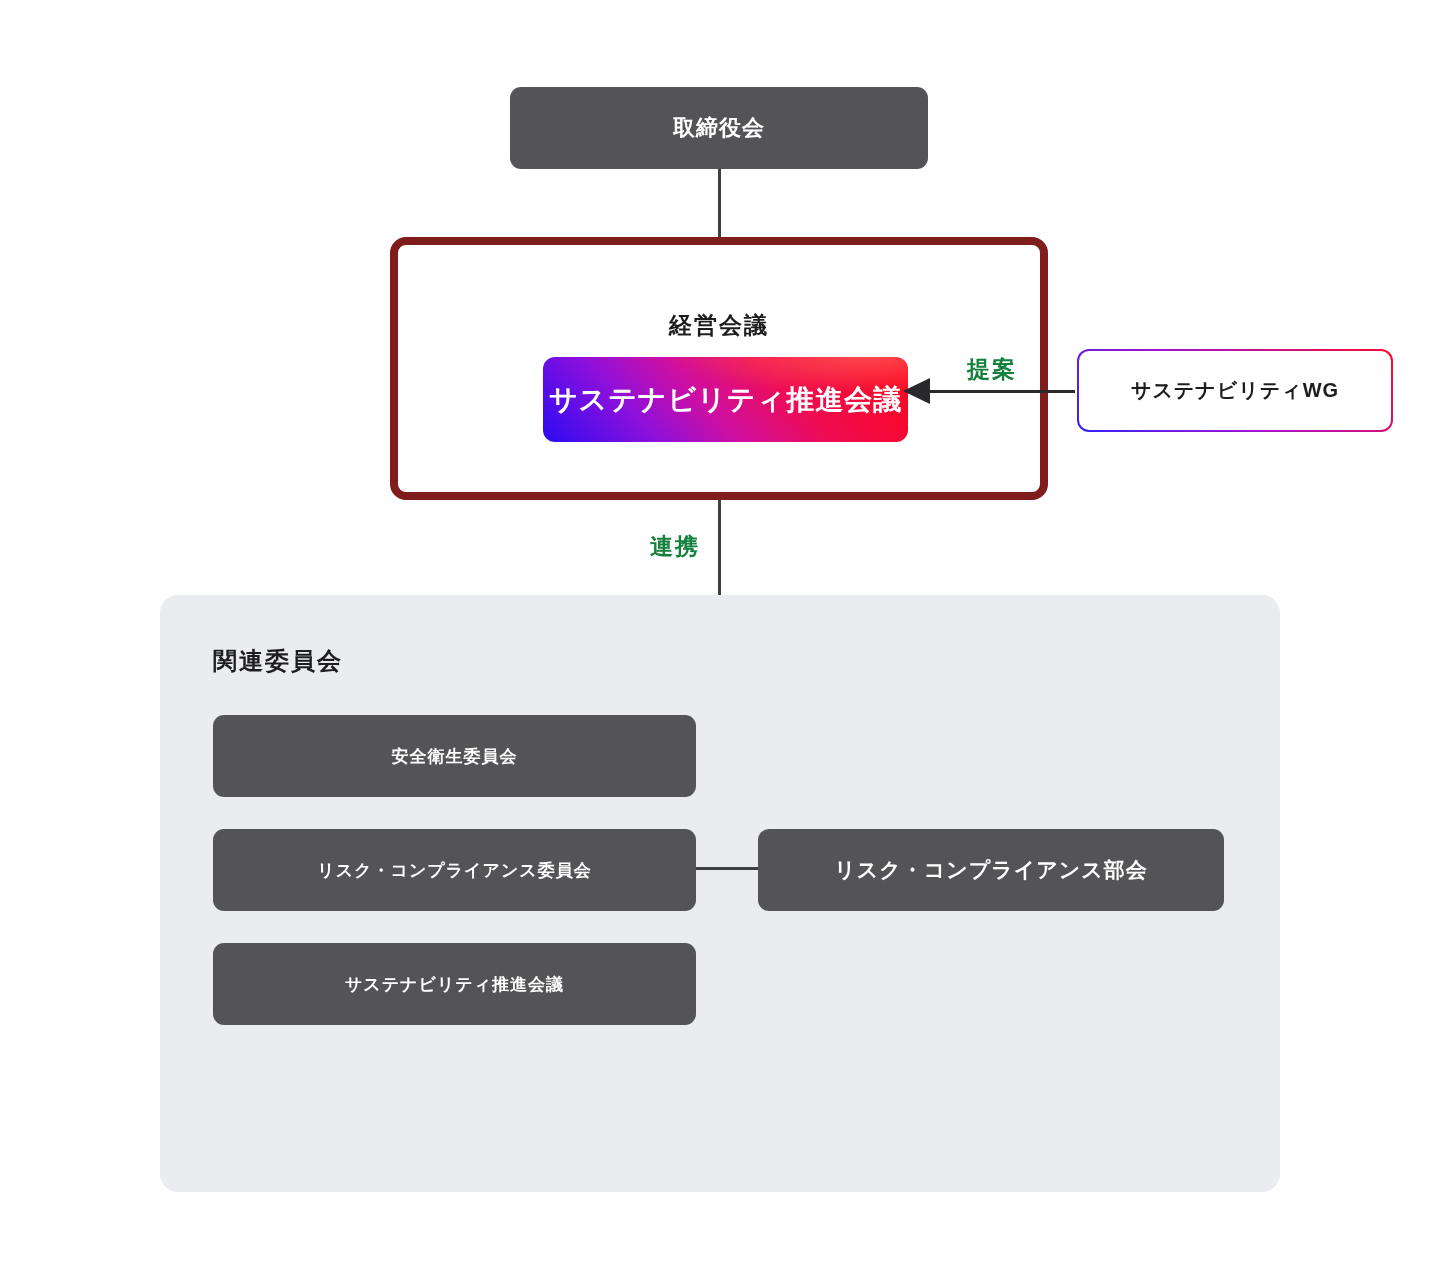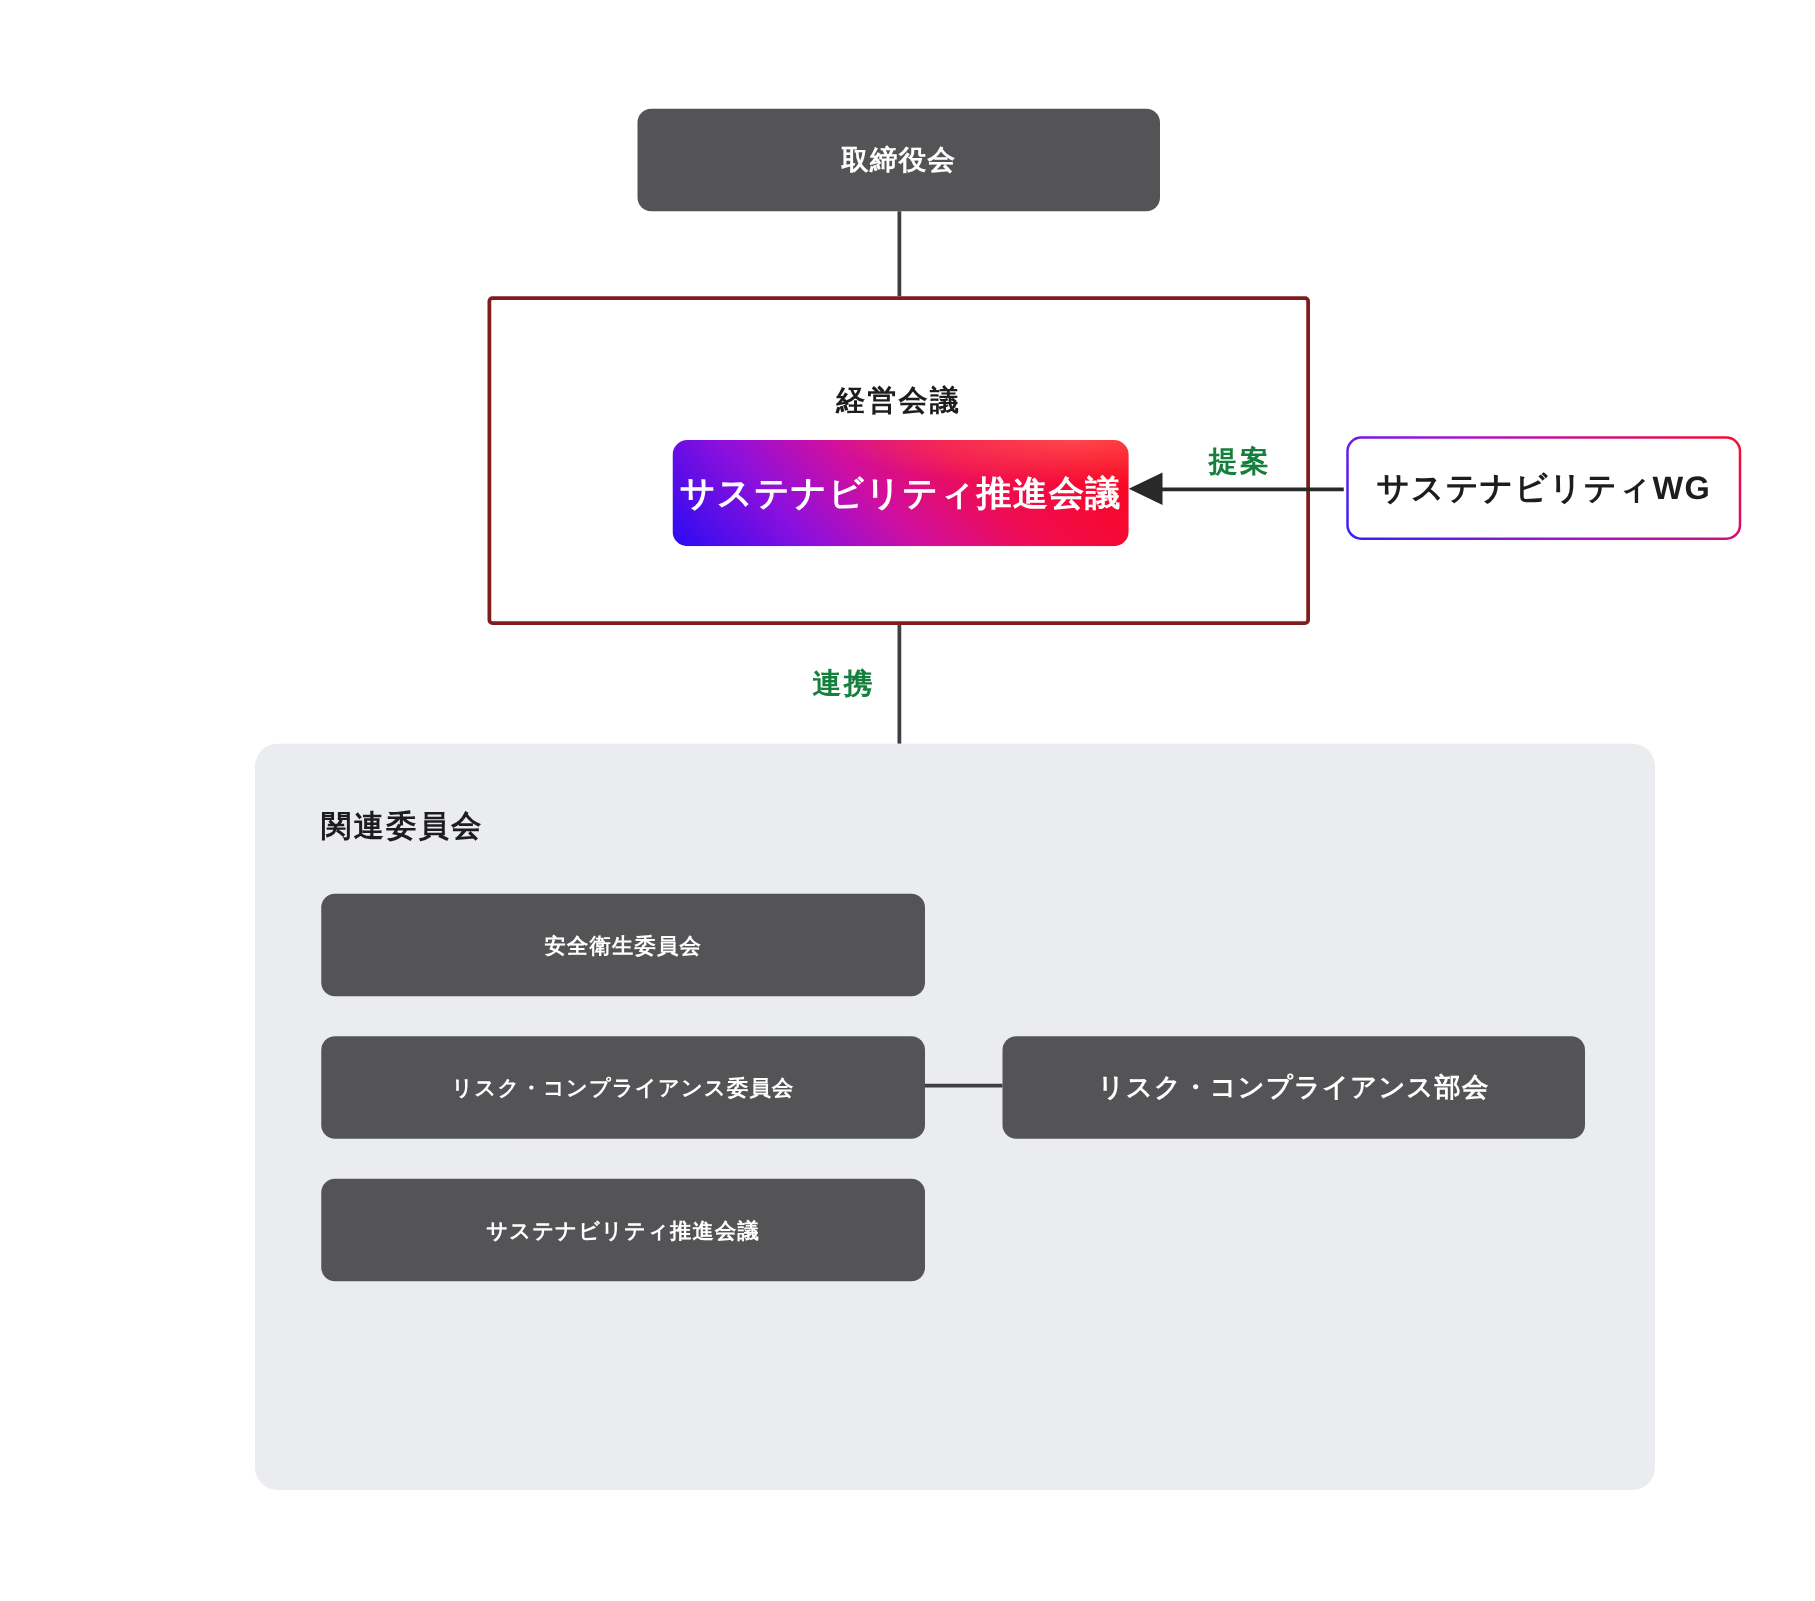--- a/index.html
+++ b/index.html
@@ -29,22 +29,22 @@
   }
   .vline, .hline {
     position: absolute;
     background: #3f3f41;
   }
   .mgmt-box {
     position: absolute;
     left: 390px; top: 237px;
     width: 658px; height: 263px;
     background: #ffffff;
-    border: 3px solid #7f1d1d;
-    border-radius: 4px;
+    border: 8px solid #7f1d1d;
+    border-radius: 16px;
     box-sizing: border-box;
   }
   .mgmt-title {
     position: absolute;
     left: 0; right: 0; top: 65px;
     text-align: center;
     font-weight: bold;
     font-size: 23px;
     color: #1d1d1f;
     letter-spacing: 2px;
@@ -98,31 +98,30 @@
     background: linear-gradient(40deg, #3222f7 0%, #a713cf 45%, #f60d2e 100%);
   }
   .wg-inner {
     width: 100%; height: 100%;
     background: #ffffff;
     border-radius: 10px;
     display: flex;
     align-items: center;
     justify-content: center;
     font-weight: bold;
-    font-size: 26px;
+    font-size: 20px;
     color: #1d1d1f;
     letter-spacing: 1px;
   }
   .panel {
     position: absolute;
     left: 160px; top: 595px;
     width: 1120px; height: 597px;
     background: #ebecf0;
     border-radius: 18px;
-    margin-left: 44px;
   }
   .panel-title {
     position: absolute;
     left: 53px; top: 50px;
     font-weight: bold;
     font-size: 24px;
     color: #1d1d1f;
     letter-spacing: 2px;
   }
   .committee {

